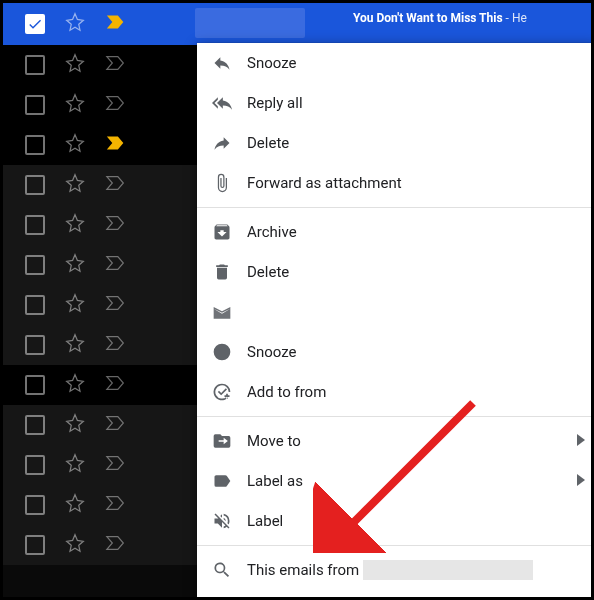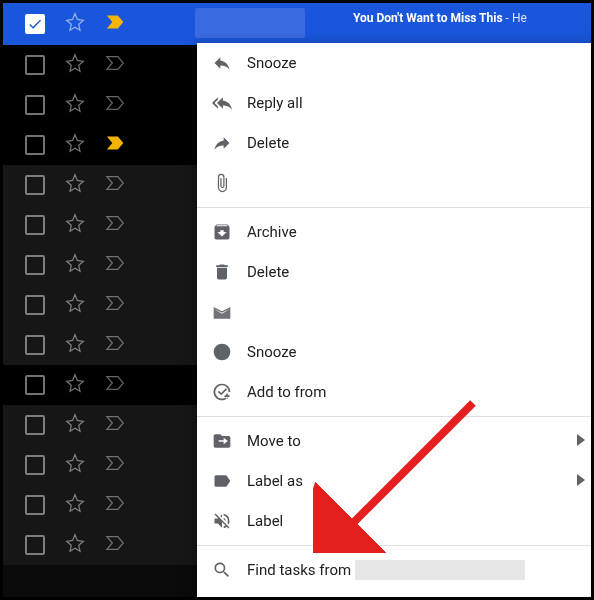--- a/index.html
+++ b/index.html
@@ -307,20 +307,21 @@
           </svg>
         </span>
       <span>Delete</span>
     </div>
     <div class="menu-item">
       <span class="mi-icon">
           <svg viewBox="0 0 24 24">
             <path d="M16.5 6v11.5a4 4 0 0 1-8 0V5a2.5 2.5 0 0 1 5 0v10.5a1 1 0 0 1-2 0V6H10v9.5a2.5 2.5 0 0 0 5 0V5a4 4 0 0 0-8 0v12.5a5.5 5.5 0 0 0 11 0V6z"></path>
           </svg>
         </span>
+      <span>Forward as attachment</span>
     </div>
 
     <div class="menu-sep"></div>
 
     <div class="menu-item">
       <span class="mi-icon">
           <svg viewBox="0 0 24 24">
             <path d="M20.5 5.2 19 3.5c-.3-.4-.7-.5-1.2-.5H6.2c-.5 0-.9.1-1.2.5L3.5 5.2c-.3.4-.5.8-.5 1.3V19c0 1.1.9 2 2 2h14c1.1 0 2-.9 2-2V6.5c0-.5-.2-.9-.5-1.3zM12 17.5 6.5 12H10v-2h4v2h3.5L12 17.5zM5.1 5l.8-1h12l.9 1H5.1z"></path>
           </svg>
         </span>
@@ -392,21 +393,21 @@
     </div>
 
     <div class="menu-sep"></div>
 
     <div class="menu-item">
       <span class="mi-icon">
           <svg viewBox="0 0 24 24">
             <path d="M15.5 14h-.8l-.3-.3a6.5 6.5 0 1 0-.7.7l.3.3v.8l5 5L20.5 19zm-6 0a4.5 4.5 0 1 1 0-9 4.5 4.5 0 0 1 0 9z"></path>
           </svg>
         </span>
-      <span>Find tasks from</span>
+      <span>This emails from</span>
       <span class="find-redact"></span>
     </div>
     <div class="menu-item">
       <span class="mi-icon"></span>
 
     </div>
   </div>
 
   <svg class="arrow" style="left:310px; top:390px; width:170px; height:160px;" viewBox="0 0 170 160">
     <defs>

